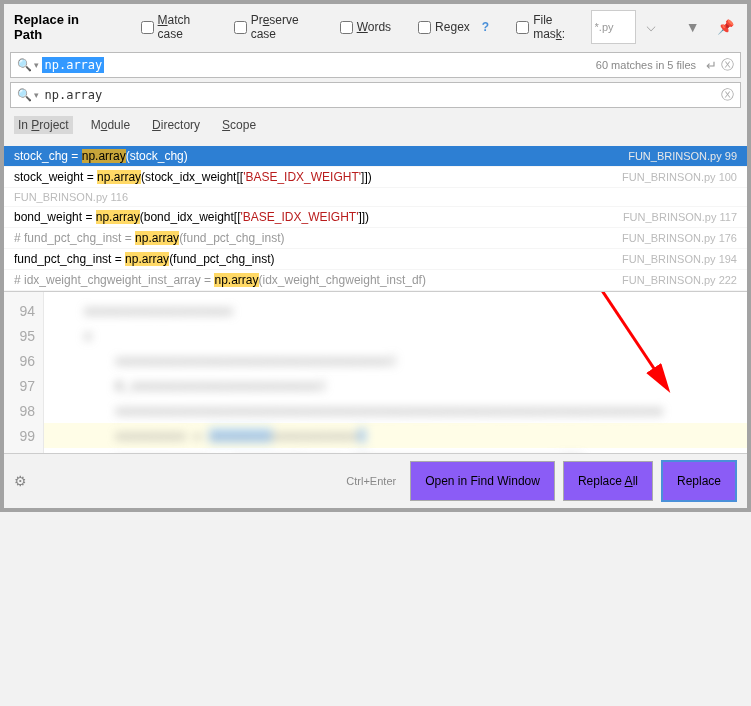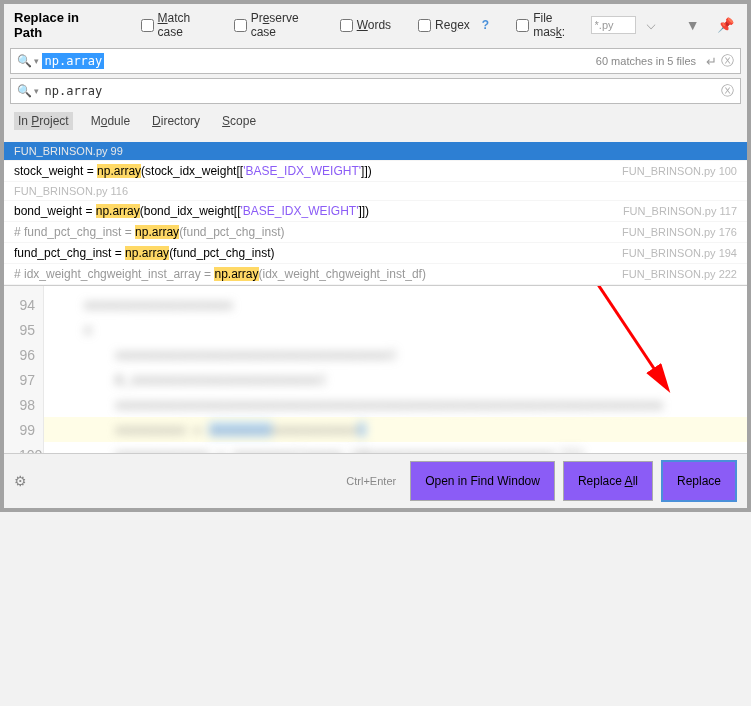--- a/index.html
+++ b/index.html
@@ -6,21 +6,21 @@
 body { font-family: "Segoe UI", Arial, sans-serif; font-size: 12px; background: #f2f2f2; width: 751px; height: 706px; overflow: hidden; position: relative; }
 
 .dialog { background: #f2f2f2; border: 4px solid #a3a3a3; width: 751px; height: 512px; display: flex; flex-direction: column; }
 
 .titlebar { display: flex; align-items: center; padding: 6px 10px; gap: 14px; }
 .title { font-weight: bold; font-size: 13px; margin-right: 18px; }
 .chk { display: flex; align-items: center; gap: 4px; font-size: 12px; color: #333; margin-left: 13px; }
 .chk input { width: 13px; height: 13px; }
 .chk u { text-decoration: underline; }
 .qmark { color: #4a90d9; font-weight: bold; margin-left: -2px; cursor: pointer; }
-.mask-field { width: 45px; height: 18px; font-size: 11px; color: #999; border: 1px solid #ccc; background: #fff; padding: 0 3px; }
+.mask-field { width: 45px; height: 18px; font-size: 11px; color: #999; border: 1px solid #ccc; background: #fff; padding: 16px 3px; }
 .mask-arrow { color: #888; margin-left: -3px; }
 .spacer { flex: 1; }
 .tb-icon { color: #888; font-size: 14px; padding: 0 2px; }
 
 .search-row { display: flex; align-items: center; background: #fff; border: 1px solid #bbb; margin: 2px 6px; height: 26px; padding: 0 6px; }
 .sr-icon { color: #888; font-size: 12px; margin-right: 2px; }
 .sr-arrow { color: #888; font-size: 9px; margin-right: 4px; }
 .sel-text { background: #3399ff; color: #fff; font-family: Consolas, monospace; font-size: 12px; padding: 1px 2px; }
 .plain-text { font-family: Consolas, monospace; font-size: 12px; color: #333; padding: 0 2px; }
 .match-info { color: #888; font-size: 11px; margin-right: 6px; }
@@ -31,21 +31,21 @@
 .scope-tab { color: #444; padding: 2px 4px; cursor: pointer; }
 .scope-tab.active { background: #d8d8d8; }
 .scope-tab u { text-decoration: underline; }
 
 .results { background: #fff; }
 .result-row { display: flex; align-items: center; padding: 3px 10px; font-size: 12px; border-bottom: 1px solid #f5f5f5; }
 .result-row.sel { background: #2d7fd3; color: #fff; }
 .result-code { font-family: "Segoe UI", Arial, sans-serif; flex: 1; white-space: nowrap; overflow: hidden; }
 .hl { background: #ffd966; color: #000; }
 .hl-sel { background: #c8a53a; color: #000; }
-.str { color: #8b5cf6; }
+.str { color: #b91c1c; }
 .cmt { color: #999; }
 .file-info { color: #bbb; font-size: 11px; white-space: nowrap; }
 .result-row.sel .file-info { color: #e8e8e8; }
 
 .preview { flex: 1; background: #fff; border-top: 1px solid #ccc; overflow: hidden; position: relative; }
 .gutter { position: absolute; left: 0; top: 0; bottom: 0; width: 40px; background: #f7f7f7; border-right: 1px solid #e8e8e8; padding-top: 6px; }
 .ln { color: #aaa; font-size: 14px; text-align: right; padding: 5px 8px 6px 15px; height: 25px; }
 .code-area { position: absolute; left: 40px; right: 0; top: 6px; }
 .cline { height: 25px; display: flex; align-items: center; padding-left: 40px; }
 .cline.hl-line { background: #fffde7; }
@@ -116,20 +116,21 @@
 
   <div class="scope-tabs">
     <span class="scope-tab active">In <u>P</u>roject</span>
     <span class="scope-tab">M<u>o</u>dule</span>
     <span class="scope-tab"><u>D</u>irectory</span>
     <span class="scope-tab"><u>S</u>cope</span>
   </div>
 
   <div class="results" id="results-container">
       <div class="result-row sel">
+        <span class="result-code">stock_chg = <span class="hl-sel">np.array</span>(stock_chg)</span>
         <span class="file-info">FUN_BRINSON.py 99</span>
       </div>
       <div class="result-row">
         <span class="result-code">stock_weight = <span class="hl">np.array</span>(stock_idx_weight[[<span class="str">'BASE_IDX_WEIGHT'</span>]])</span>
         <span class="file-info">FUN_BRINSON.py 100</span>
       </div>
       <div class="result-row">
         <span class="file-info">FUN_BRINSON.py 116</span>
       </div>
       <div class="result-row">

